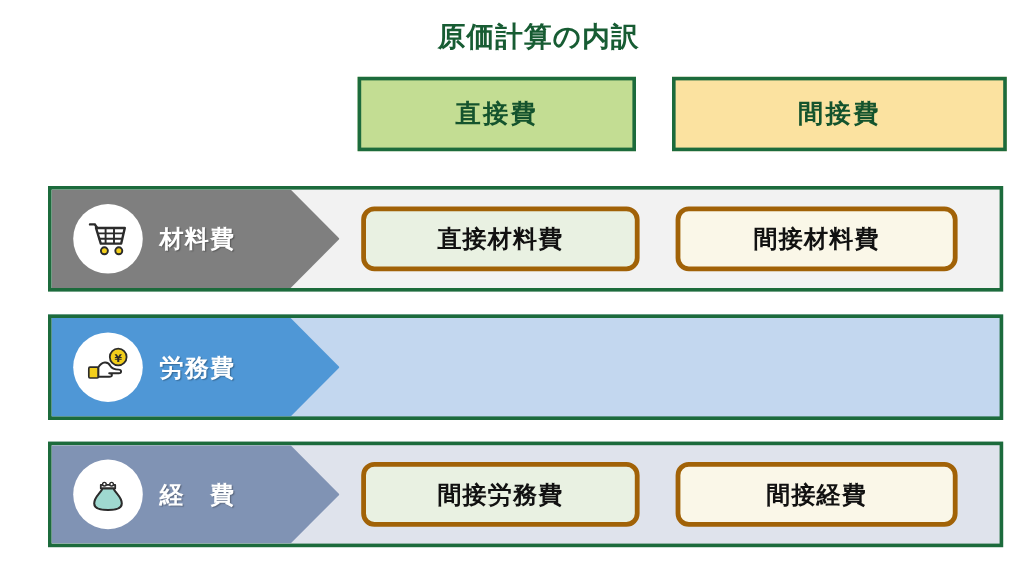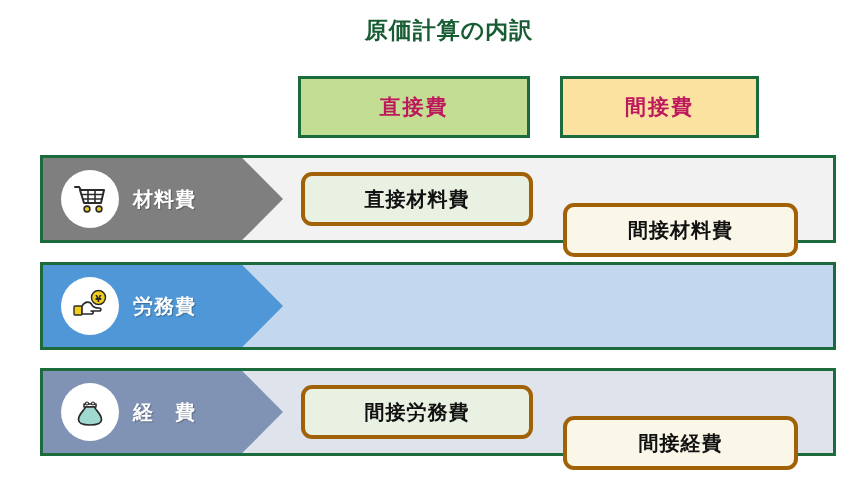--- a/index.html
+++ b/index.html
@@ -31,40 +31,40 @@
     font-size: 23px;
     font-weight: bold;
     color: #175c33;
     letter-spacing: 1px;
     padding-left: 24px;
   }
 
   
   .col-head {
     position: absolute;
-    top: 76px;
+    top: 64px;
     height: 62px;
     border: 3px solid #1c6b3c;
     box-sizing: border-box;
     display: flex;
     align-items: center;
     justify-content: center;
     font-size: 21px;
     font-weight: bold;
-    color: #be185d;
+    color: #14532d;
     letter-spacing: 2px;
   }
   .col-head.direct {
     left: 298px;
     width: 232px;
     background: #c3dd93;
   }
   .col-head.indirect {
     left: 560px;
-    width: 199px;
+    width: 279px;
     background: #fbe2a0;
   }
 
   
   .row {
     position: absolute;
     left: 40px;
     width: 796px;
     height: 88px;
     border: 3px solid #1c6b3c;
@@ -129,21 +129,20 @@
   }
   .cell.direct {
     left: 258px;
     width: 232px;
     background: #e9f1e2;
   }
   .cell.indirect {
     left: 520px;
     width: 235px;
     background: #faf7e8;
-    margin-top: 31px;
   }
 </style>
 </head>
 <body>
 
 <div id="canvas">
 
   <div class="title">原価計算の内訳</div>
 
   <div class="col-head direct">

